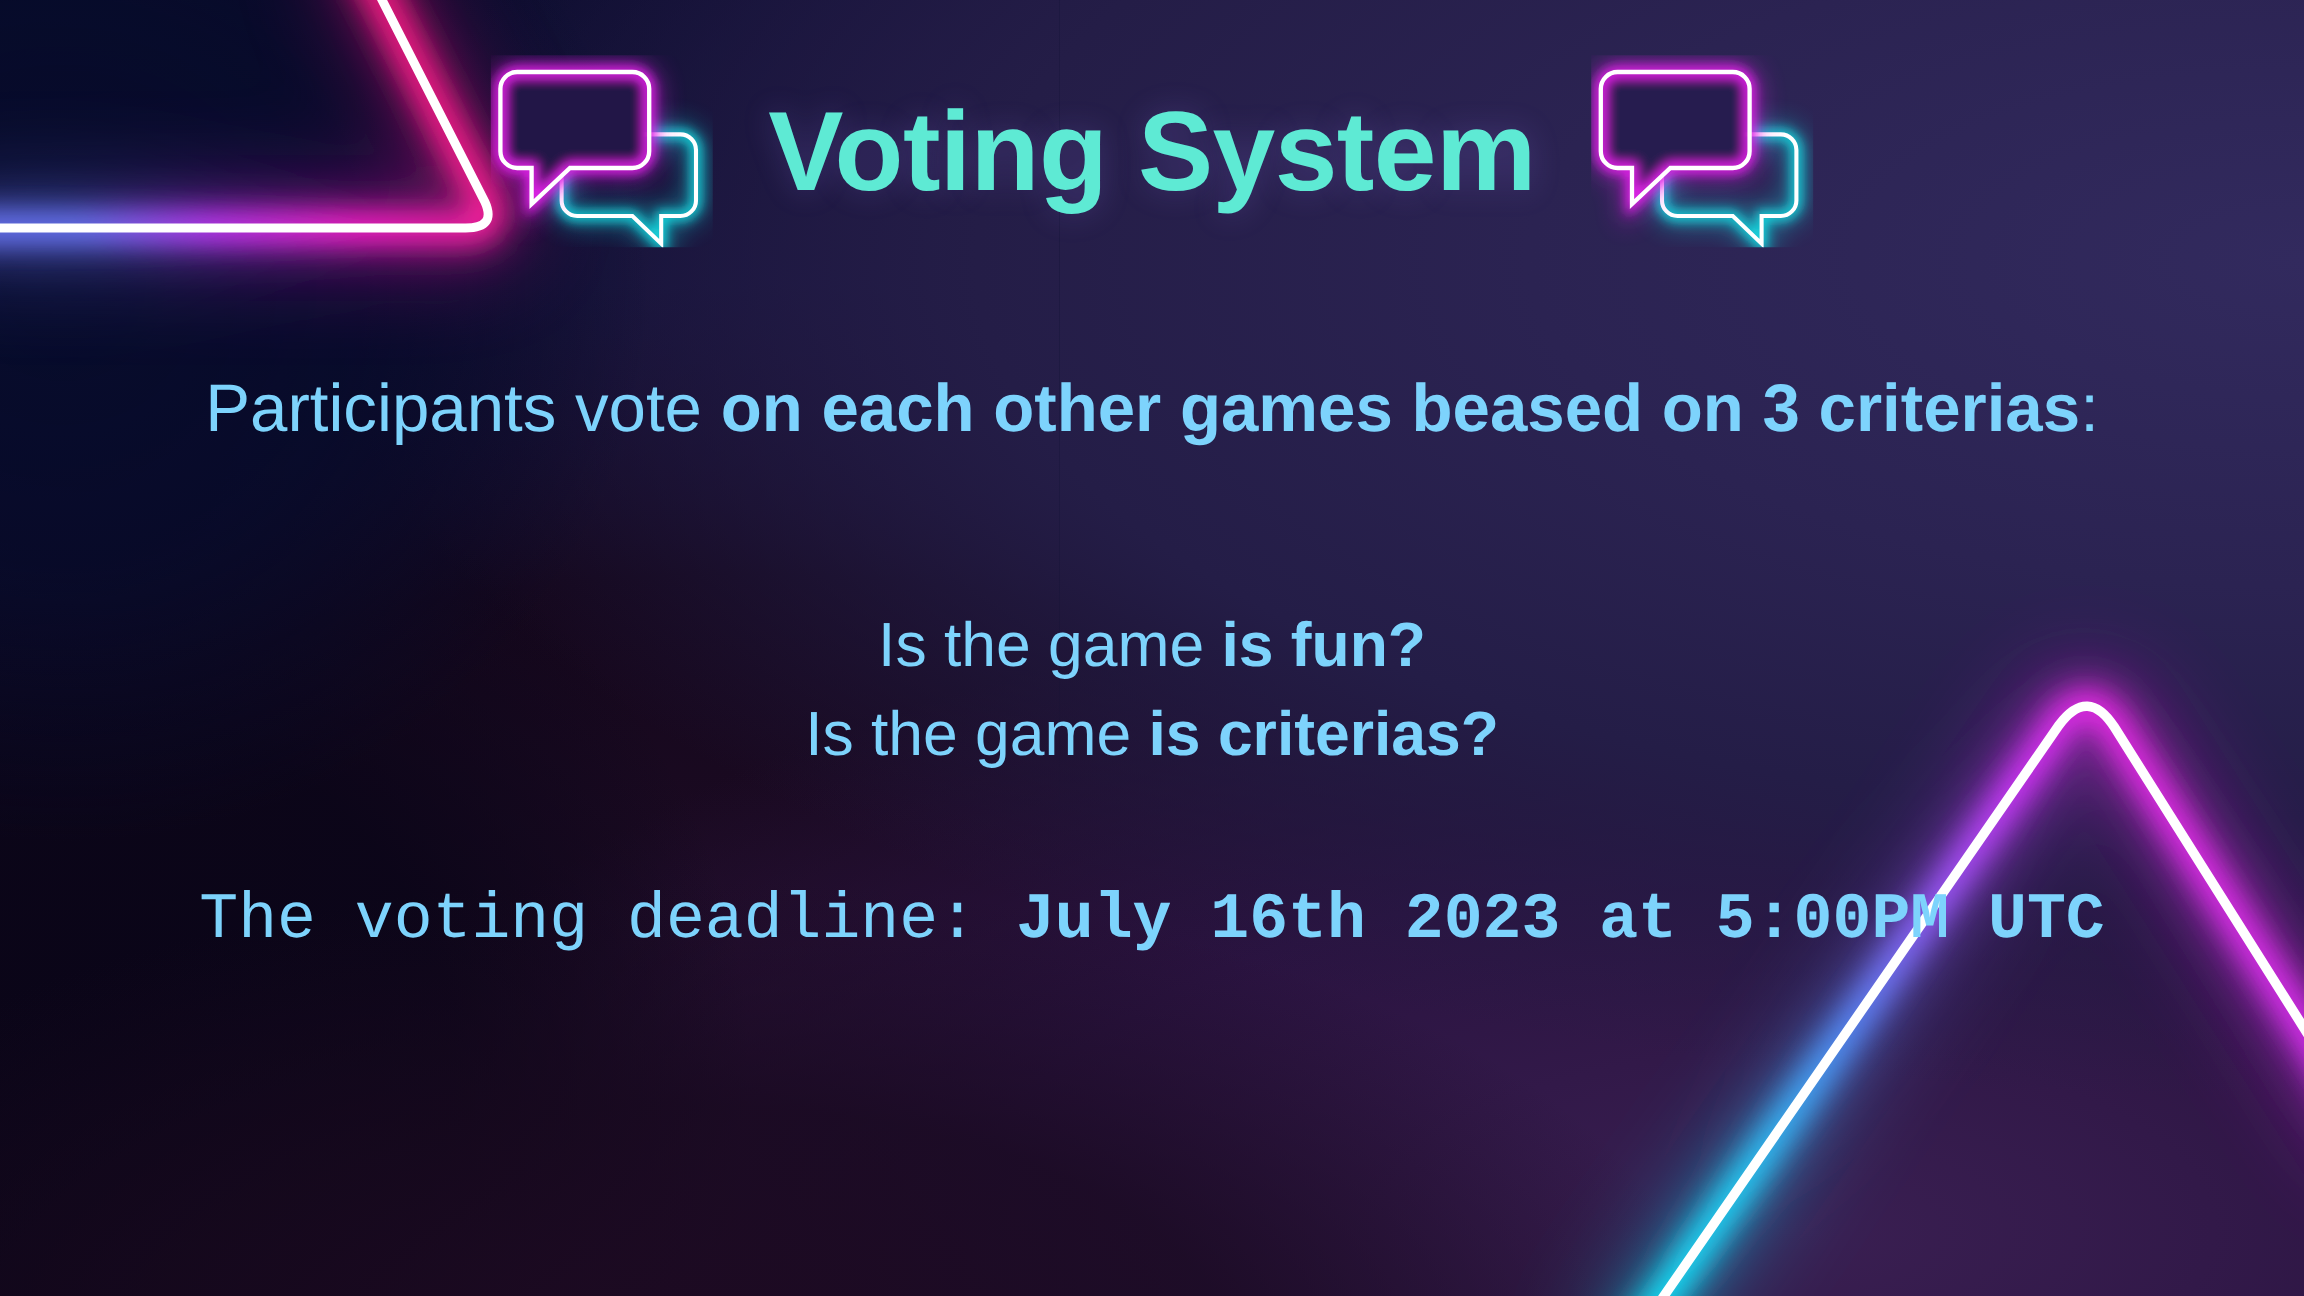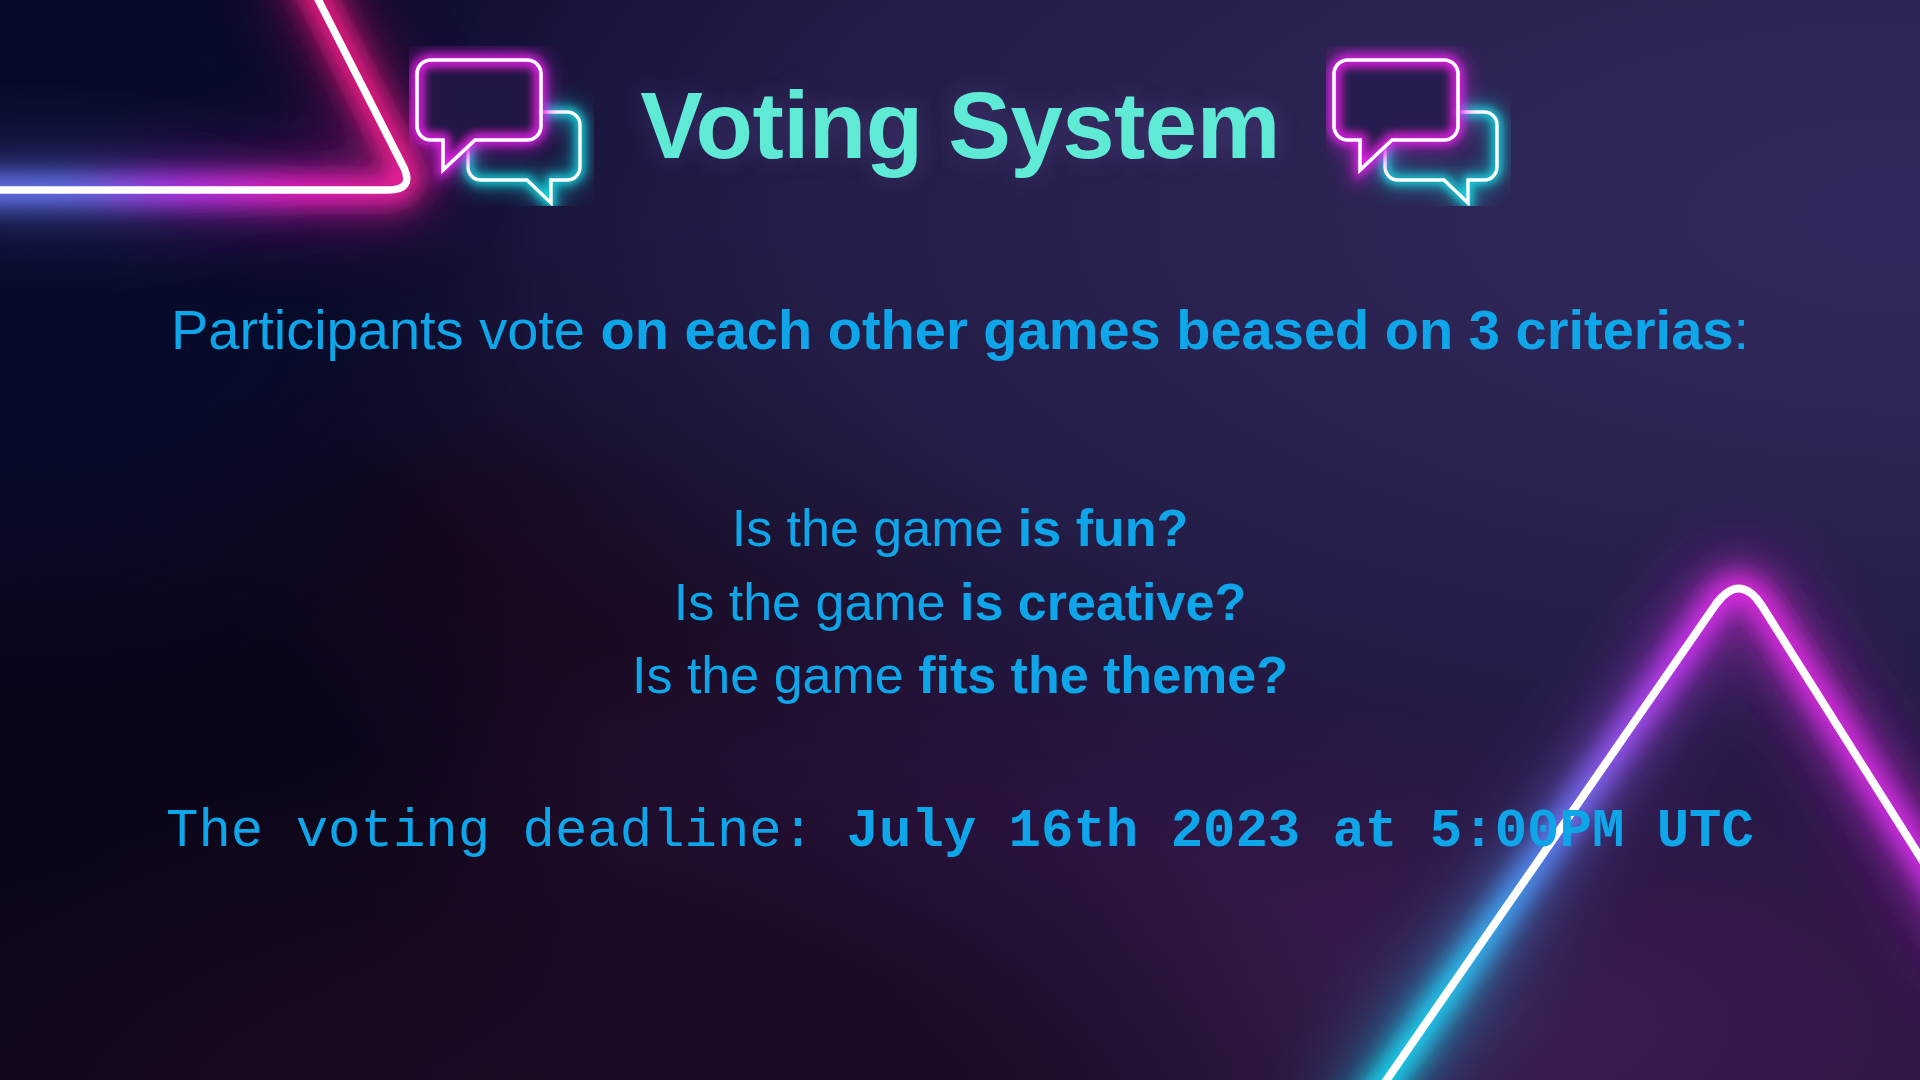--- a/index.html
+++ b/index.html
@@ -93,24 +93,24 @@
   }
   .chat-icon.left  { order: 0; }
   .chat-icon.right { order: 2; }
   .title-wrap { order: 1; }
 
   
   .body-text {
     position: absolute;
     left: 50%;
     transform: translateX(-50%);
-    top: 294px;
+    top: 304px;
     width: 1700px;
     text-align: center;
-    color: #0ea5e9;
+    color: #7dd3fc;
   }
   .intro {
     font-size: 56px;
     font-weight: 400;
     line-height: 1.28;
     margin: 0;
   }
   .intro b { font-weight: 700; }
 
   .criteria-block {
@@ -224,21 +224,20 @@
     </svg>
 
   </div>
 
   <div class="body-text">
 
     <p class="intro"><span>Participants vote </span><b>on each other games beased on 3 criterias</b><span>:</span></p>
 
     <div class="criteria-block">
       <p class="criteria-line"><span>Is the game </span><b>is fun?</b></p>
-      <p class="criteria-line"><span>Is the game </span><b>is creative?</b></p>
-      <p class="criteria-line"><span>Is the game </span><b>fits the theme?</b></p>
+      <p class="criteria-line"><span>Is the game </span><b>is criterias?</b></p>
     </div>
 
     <p class="deadline"><span>The voting deadline: </span><b>July 16th 2023 at 5:00PM UTC</b></p>
 
   </div>
 
 </div>
 
 </body></html>

